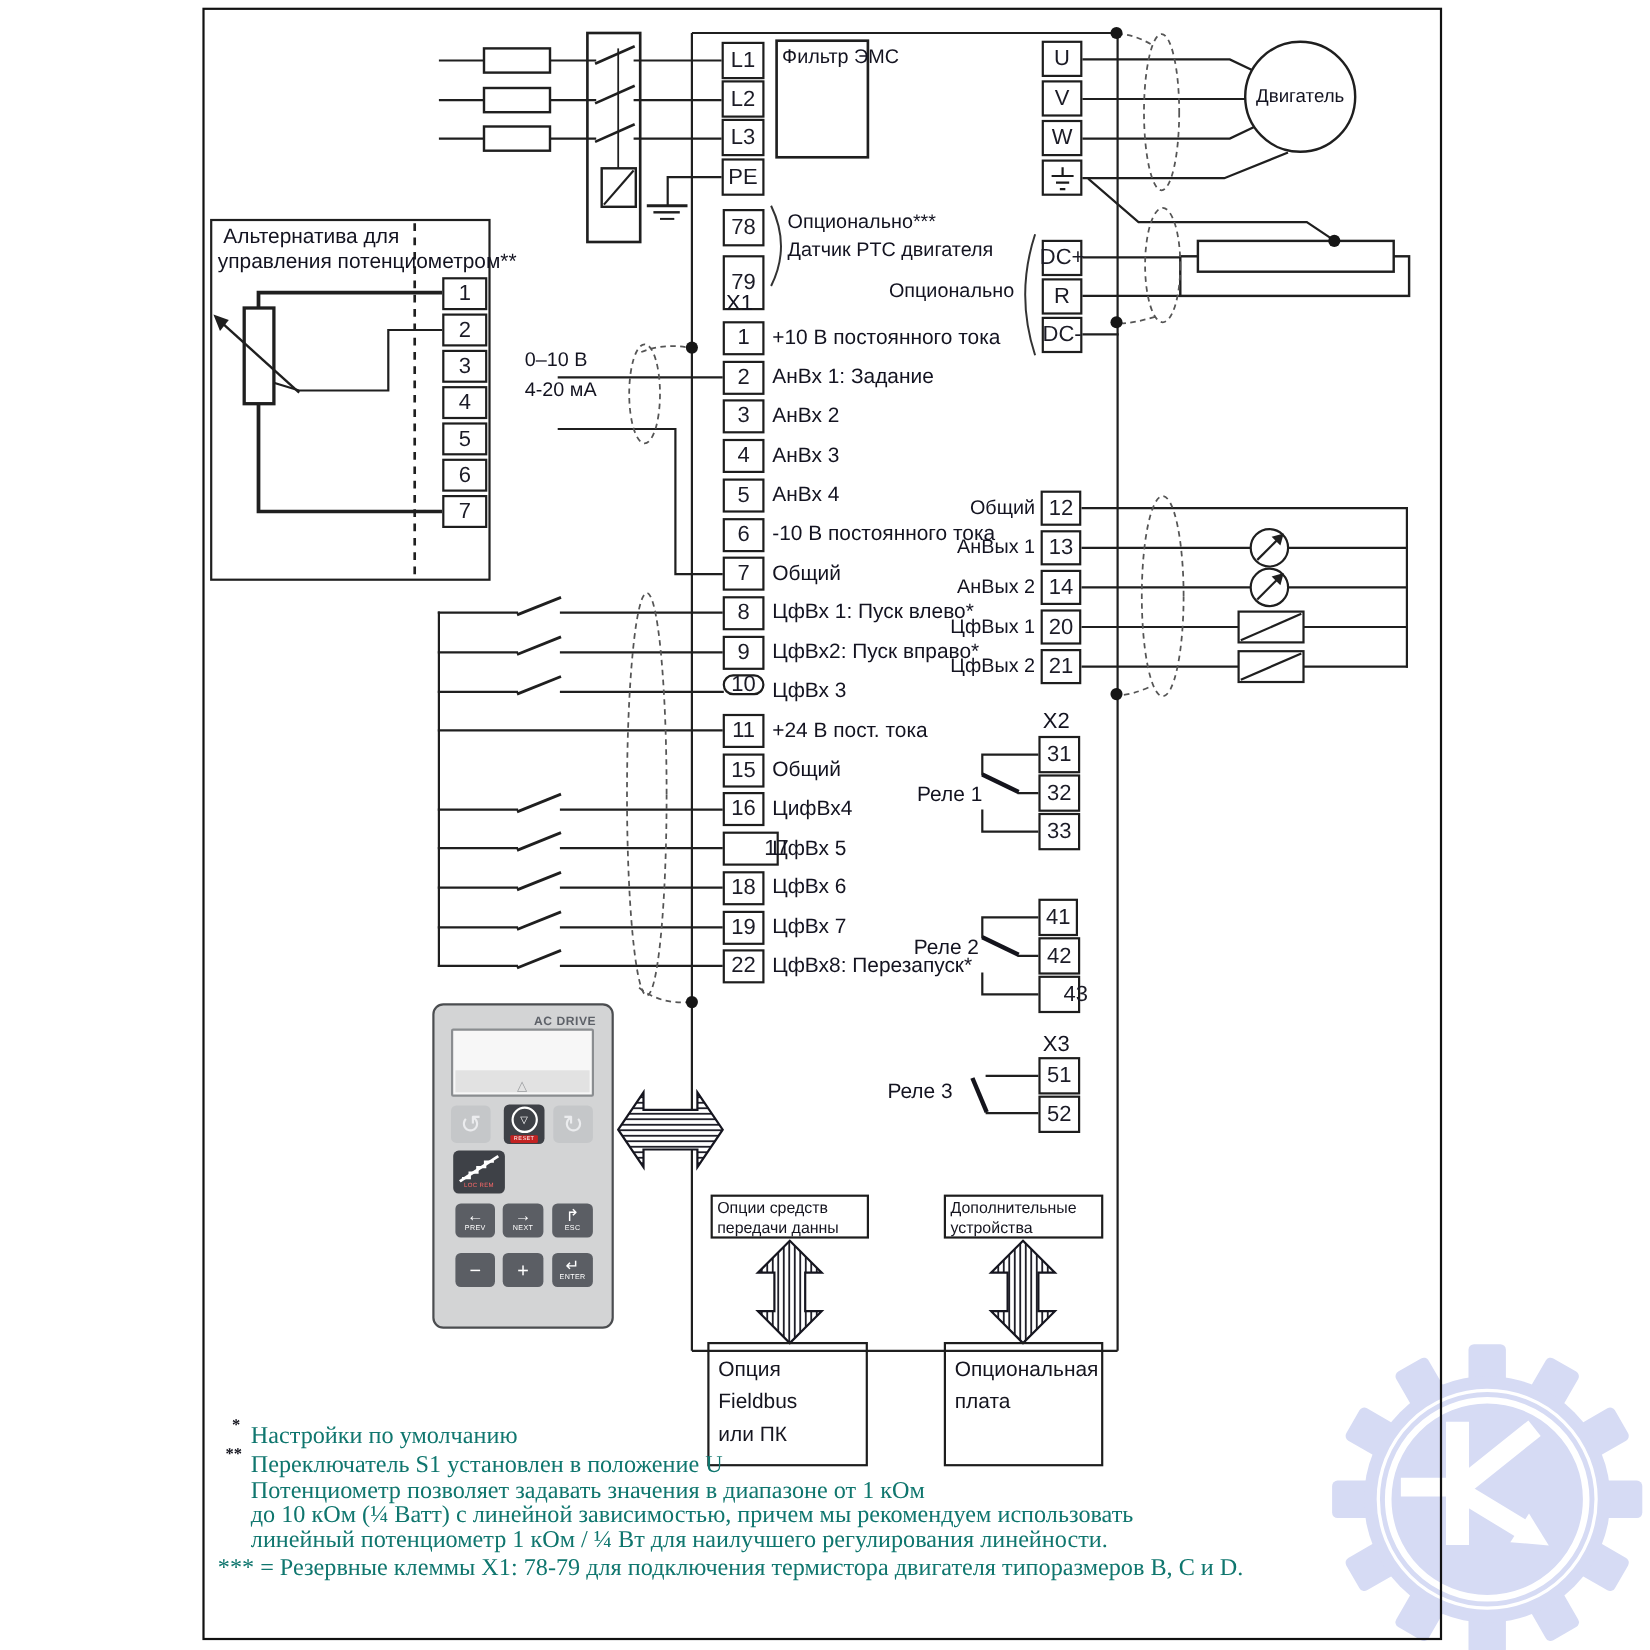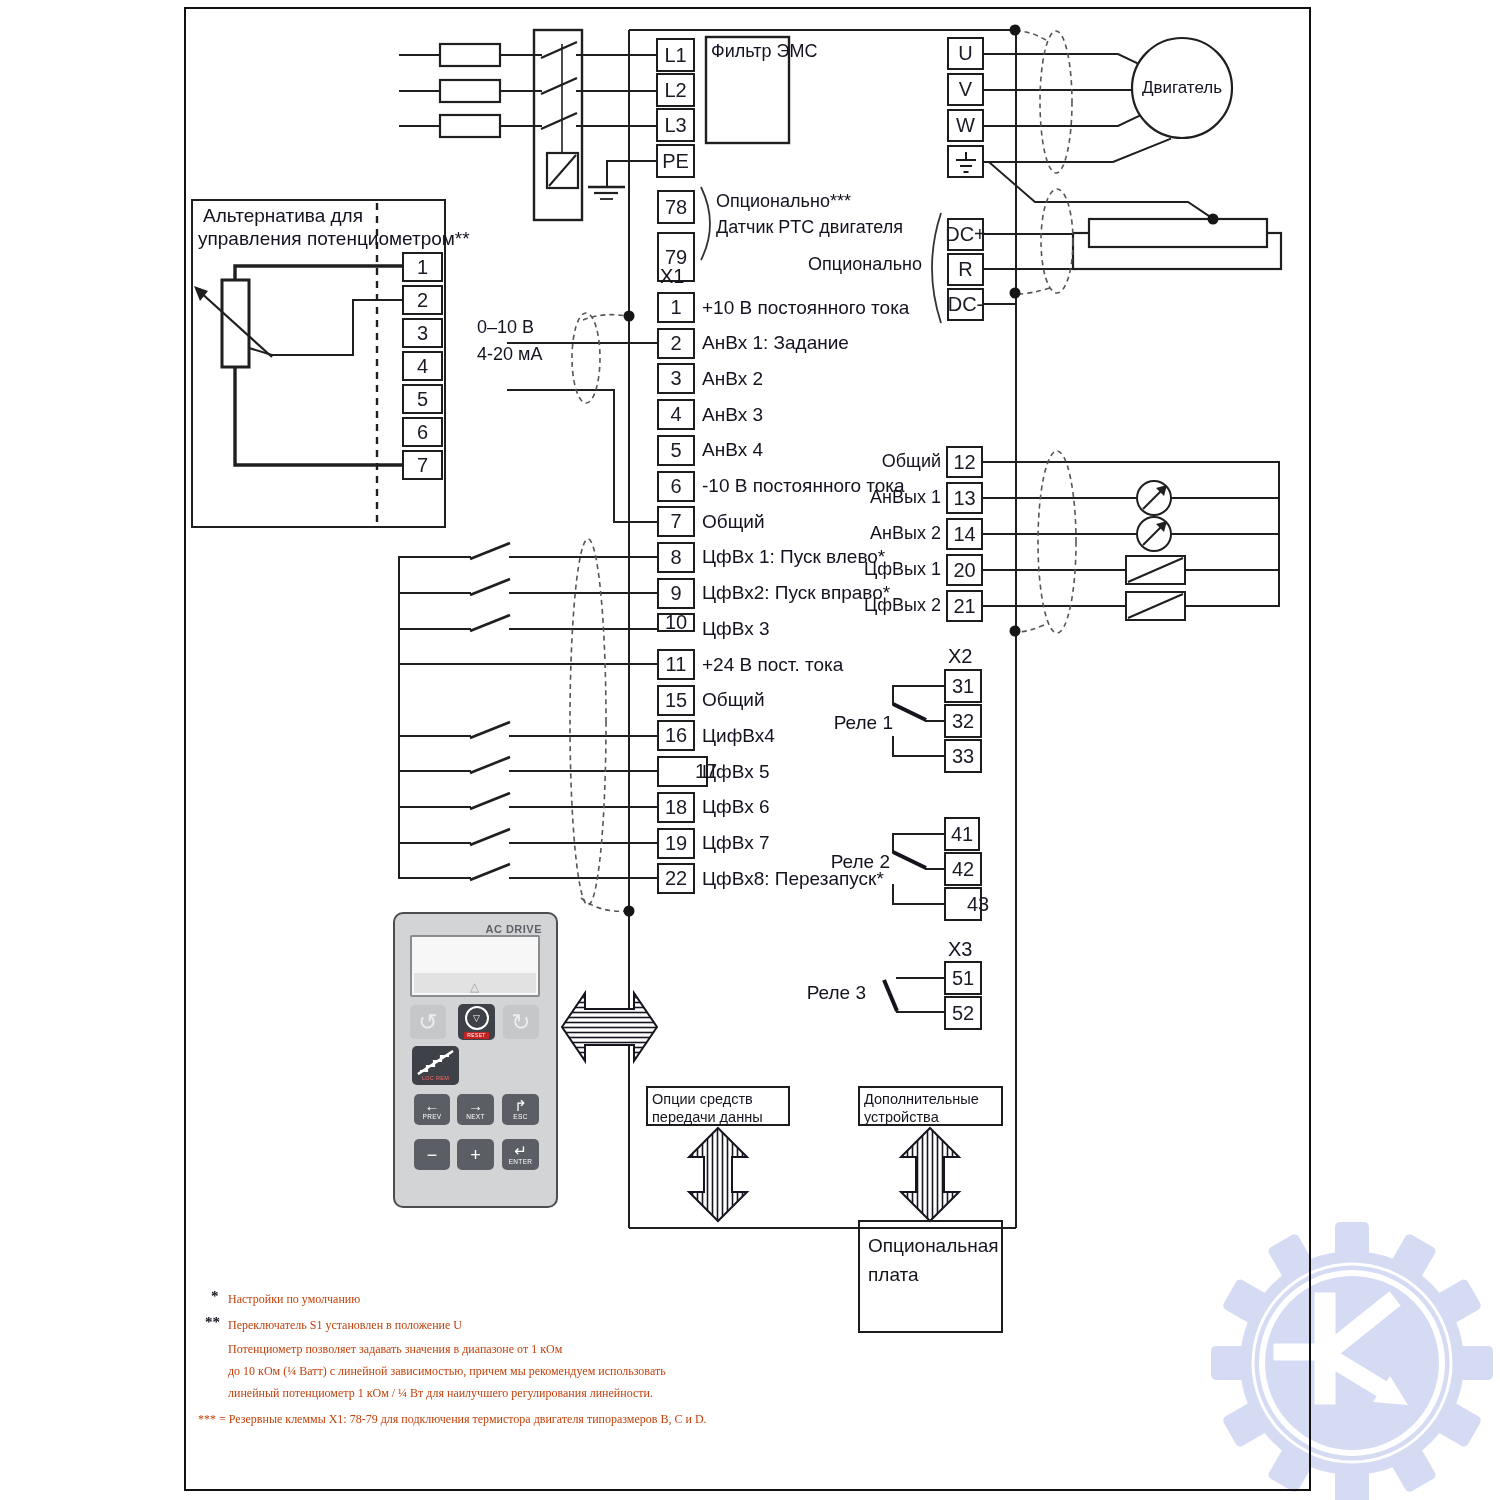--- a/index.html
+++ b/index.html
@@ -10,21 +10,21 @@
         display:flex;align-items:center;justify-content:center;
         font-size:20px;color:#1b1b26;z-index:3;}
   .lbl{position:absolute;font-size:19px;color:#131320;white-space:nowrap;line-height:1.16;z-index:4;}
   .lbl.s{font-size:18px;}
   .lbl.grp{font-size:20px;}
   .lbl.right{text-align:right;}
   .hdrbox{position:absolute;border:2px solid #1d1d1d;background:#fff;box-sizing:border-box;
           font-size:14.5px;color:#15151f;padding:2px 4px;line-height:1.25;z-index:3;}
   .bigbox{position:absolute;border:2px solid #1d1d1d;background:transparent;box-sizing:border-box;
           font-size:19px;color:#15151f;padding:9px 8px;line-height:1.55;z-index:3;}
-  .fn{position:absolute;font-family:"Liberation Serif",serif;font-size:12px;color:#c2410c;
+  .fn{position:absolute;font-family:"Liberation Serif",serif;font-size:22px;color:#0f766e;
       white-space:nowrap;z-index:4;}
   .fnmark{position:absolute;font-family:"Liberation Serif",serif;font-size:15px;font-weight:bold;
           color:#10101a;z-index:4;}
   
   .kp{position:absolute;left:393px;top:912px;width:165px;height:296px;background:#d3d4d5;
       border:2px solid #4b4d50;border-radius:10px;box-sizing:border-box;z-index:3;}
   .kp-title{position:absolute;right:14px;top:9px;font-size:11px;font-weight:bold;color:#5d6168;
             letter-spacing:.5px;}
   .kp-disp{position:absolute;left:15px;top:21px;width:130px;height:62px;background:#f7f7f7;
            border:2px solid #8a8d90;border-radius:2px;box-sizing:border-box;}
@@ -312,20 +312,24 @@
   </div>
 </div>
 
 <div class="hdrbox" style="left:646px;top:1086px;width:144px;height:40px;">
   <div>Опции средств</div>
   <div>передачи данны</div>
 </div>
 <div class="hdrbox" style="left:858px;top:1086px;width:145px;height:40px;">
   <div>Дополнительные</div>
   <div>устройства</div>
+</div>
+<div class="bigbox" style="left:643px;top:1220px;width:146px;height:113px;">
+  <div>Опция Fieldbus</div>
+  <div>или ПК</div>
 </div>
 <div class="bigbox" style="left:858px;top:1220px;width:145px;height:113px;">
   <div>Опциональная</div>
   <div>плата</div>
 </div>
 
 <div class="fnmark" style="left:211px;top:1288px;">*</div>
 <div class="fn" style="left:228px;top:1292px;">Настройки по умолчанию</div>
 <div class="fnmark" style="left:205px;top:1314px;">**</div>
 <div class="fn" style="left:228px;top:1318px;">Переключатель S1 установлен в положение U</div>
@@ -358,21 +362,21 @@
     <div class="tbox" style="left: 657px; top: 434.8px; width: 38px; height: 31px;">5</div>
     <div class="lbl" style="left: 702px; top: 439.3px;">АнВх 4</div>
     <div class="tbox" style="left: 657px; top: 470.5px; width: 38px; height: 31px;">6</div>
     <div class="lbl" style="left: 702px; top: 475px;">-10 В постоянного тока</div>
     <div class="tbox" style="left: 657px; top: 506.2px; width: 38px; height: 31px;">7</div>
     <div class="lbl" style="left: 702px; top: 510.7px;">Общий</div>
     <div class="tbox" style="left: 657px; top: 541.9px; width: 38px; height: 31px;">8</div>
     <div class="lbl" style="left: 702px; top: 546.4px;">ЦфВх 1: Пуск влево*</div>
     <div class="tbox" style="left: 657px; top: 577.6px; width: 38px; height: 31px;">9</div>
     <div class="lbl" style="left: 702px; top: 582.1px;">ЦфВх2: Пуск вправо*</div>
-    <div class="tbox" style="left: 657px; top: 613.3px; width: 38px; height: 19px;">10</div>
+    <div class="tbox" style="left: 657px; top: 613.3px; width: 38px; height: 19px; border-radius: 12px;">10</div>
     <div class="lbl" style="left: 702px; top: 617.8px;">ЦфВх 3</div>
     <div class="tbox" style="left: 657px; top: 649px; width: 38px; height: 31px;">11</div>
     <div class="lbl" style="left: 702px; top: 653.5px;">+24 В пост. тока</div>
     <div class="tbox" style="left: 657px; top: 684.7px; width: 38px; height: 31px;">15</div>
     <div class="lbl" style="left: 702px; top: 689.2px;">Общий</div>
     <div class="tbox" style="left: 657px; top: 720.4px; width: 38px; height: 31px;">16</div>
     <div class="lbl" style="left: 702px; top: 724.9px;">ЦифВх4</div>
     <div class="tbox" style="left: 657px; top: 756.1px; width: 38px; height: 31px; padding-left: 47px;">17</div>
     <div class="lbl" style="left: 702px; top: 760.6px;">ЦфВх 5</div>
     <div class="tbox" style="left: 657px; top: 791.8px; width: 38px; height: 31px;">18</div>

